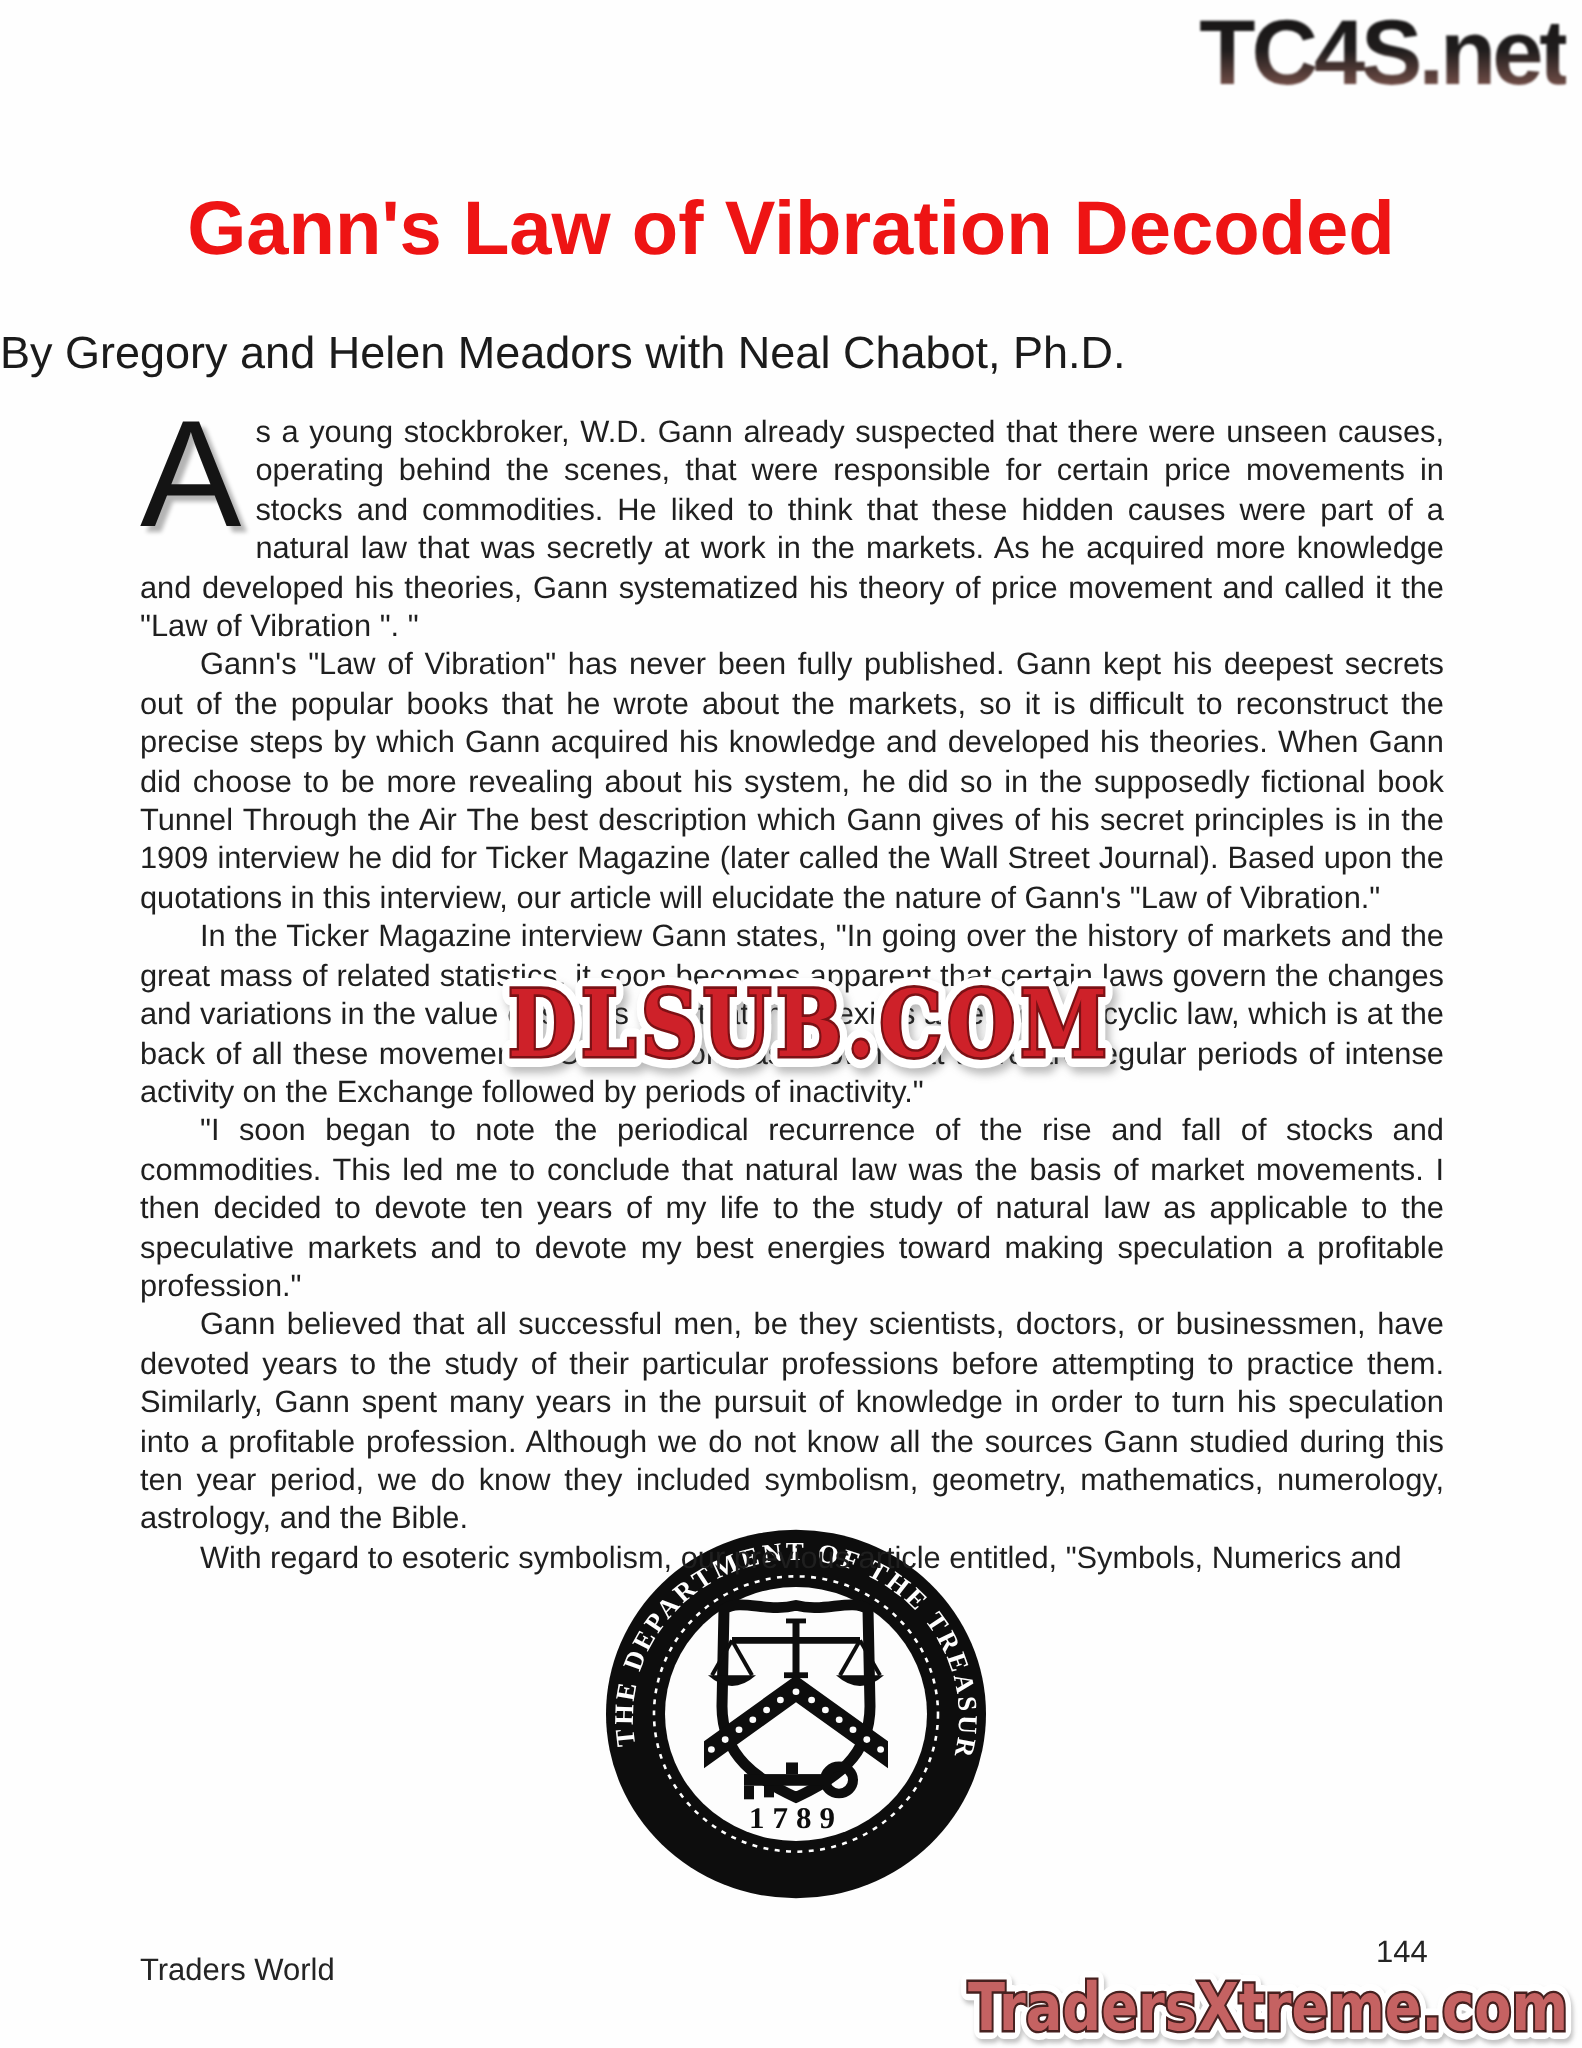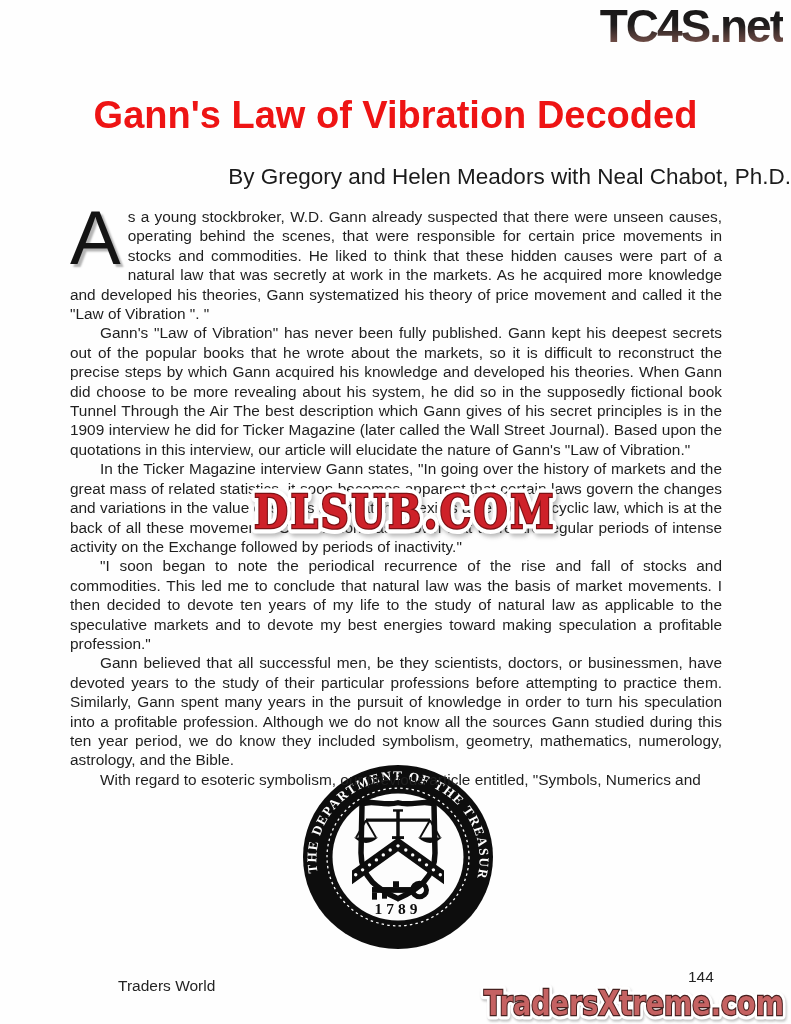--- a/index.html
+++ b/index.html
@@ -16,21 +16,21 @@
     -webkit-background-clip:text; background-clip:text; color:transparent;
     filter:blur(0.4px);
   }
 
   .title {
     position:absolute; top:94px; left:0; width:100%; margin:0;
     text-align:center; font-size:38px; font-weight:700; color:#ee1414;
   }
   .byline {
     position:absolute; top:164px; left:0; width:100%;
-    text-align:right; font-size:22.5px; color:#1b1b1b;
+    text-align:left; font-size:22.5px; color:#1b1b1b;
   }
 
   .body {
     position:absolute; top:207px; left:70px; width:652px;
     color:#1f1f1f; font-size:15.4px; line-height:19.4px; text-align:justify;
     z-index:1;
   }
   .body p { margin:0; text-indent:30px; }
   .body p.opening { text-indent:0; }
   .dropcap {
@@ -44,21 +44,21 @@
   }
   .wm-footer {
     position:absolute; left:477px; top:980px; z-index:6;
     filter:drop-shadow(1px 2px 1px rgba(60,60,60,0.3));
   }
 
   .seal { position:absolute; left:298px; top:762px; }
 
   .footer-pub {
     position:absolute; left:70px; top:977px;
-    font-size:15.5px; color:#242424;margin-left:48px;
+    font-size:15.5px; color:#242424;
   }
   .page-num {
     position:absolute; left:688px; top:968px;
     font-size:15.5px; color:#242424; z-index:1;
   }
 </style>
 </head>
 <body>
 
 <div class="page">

